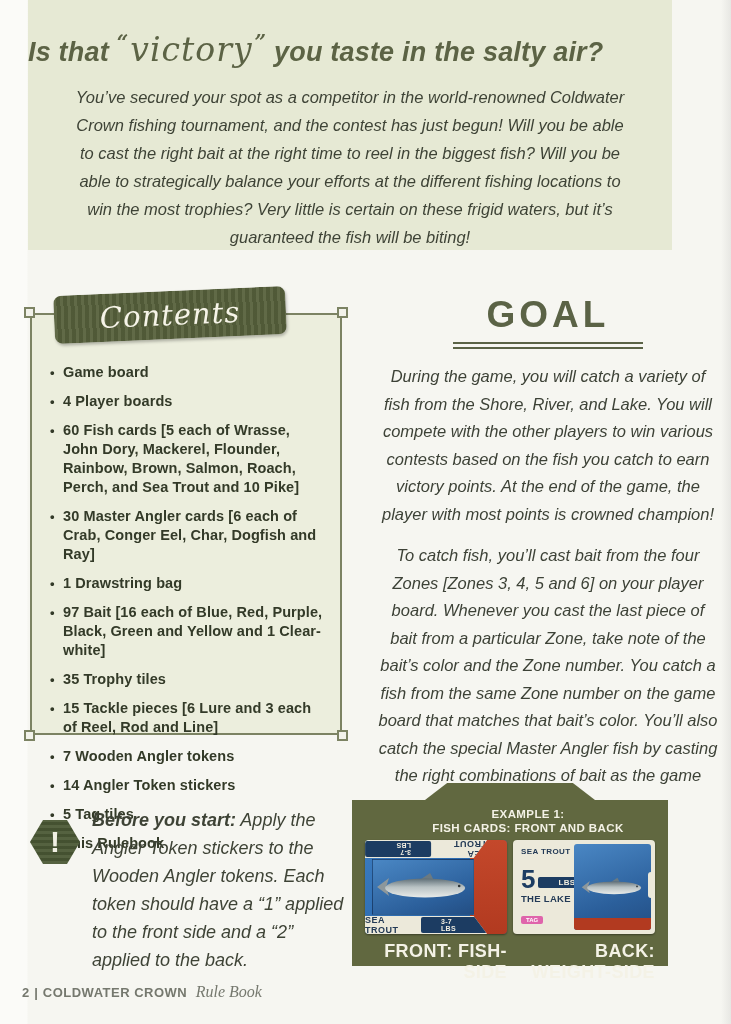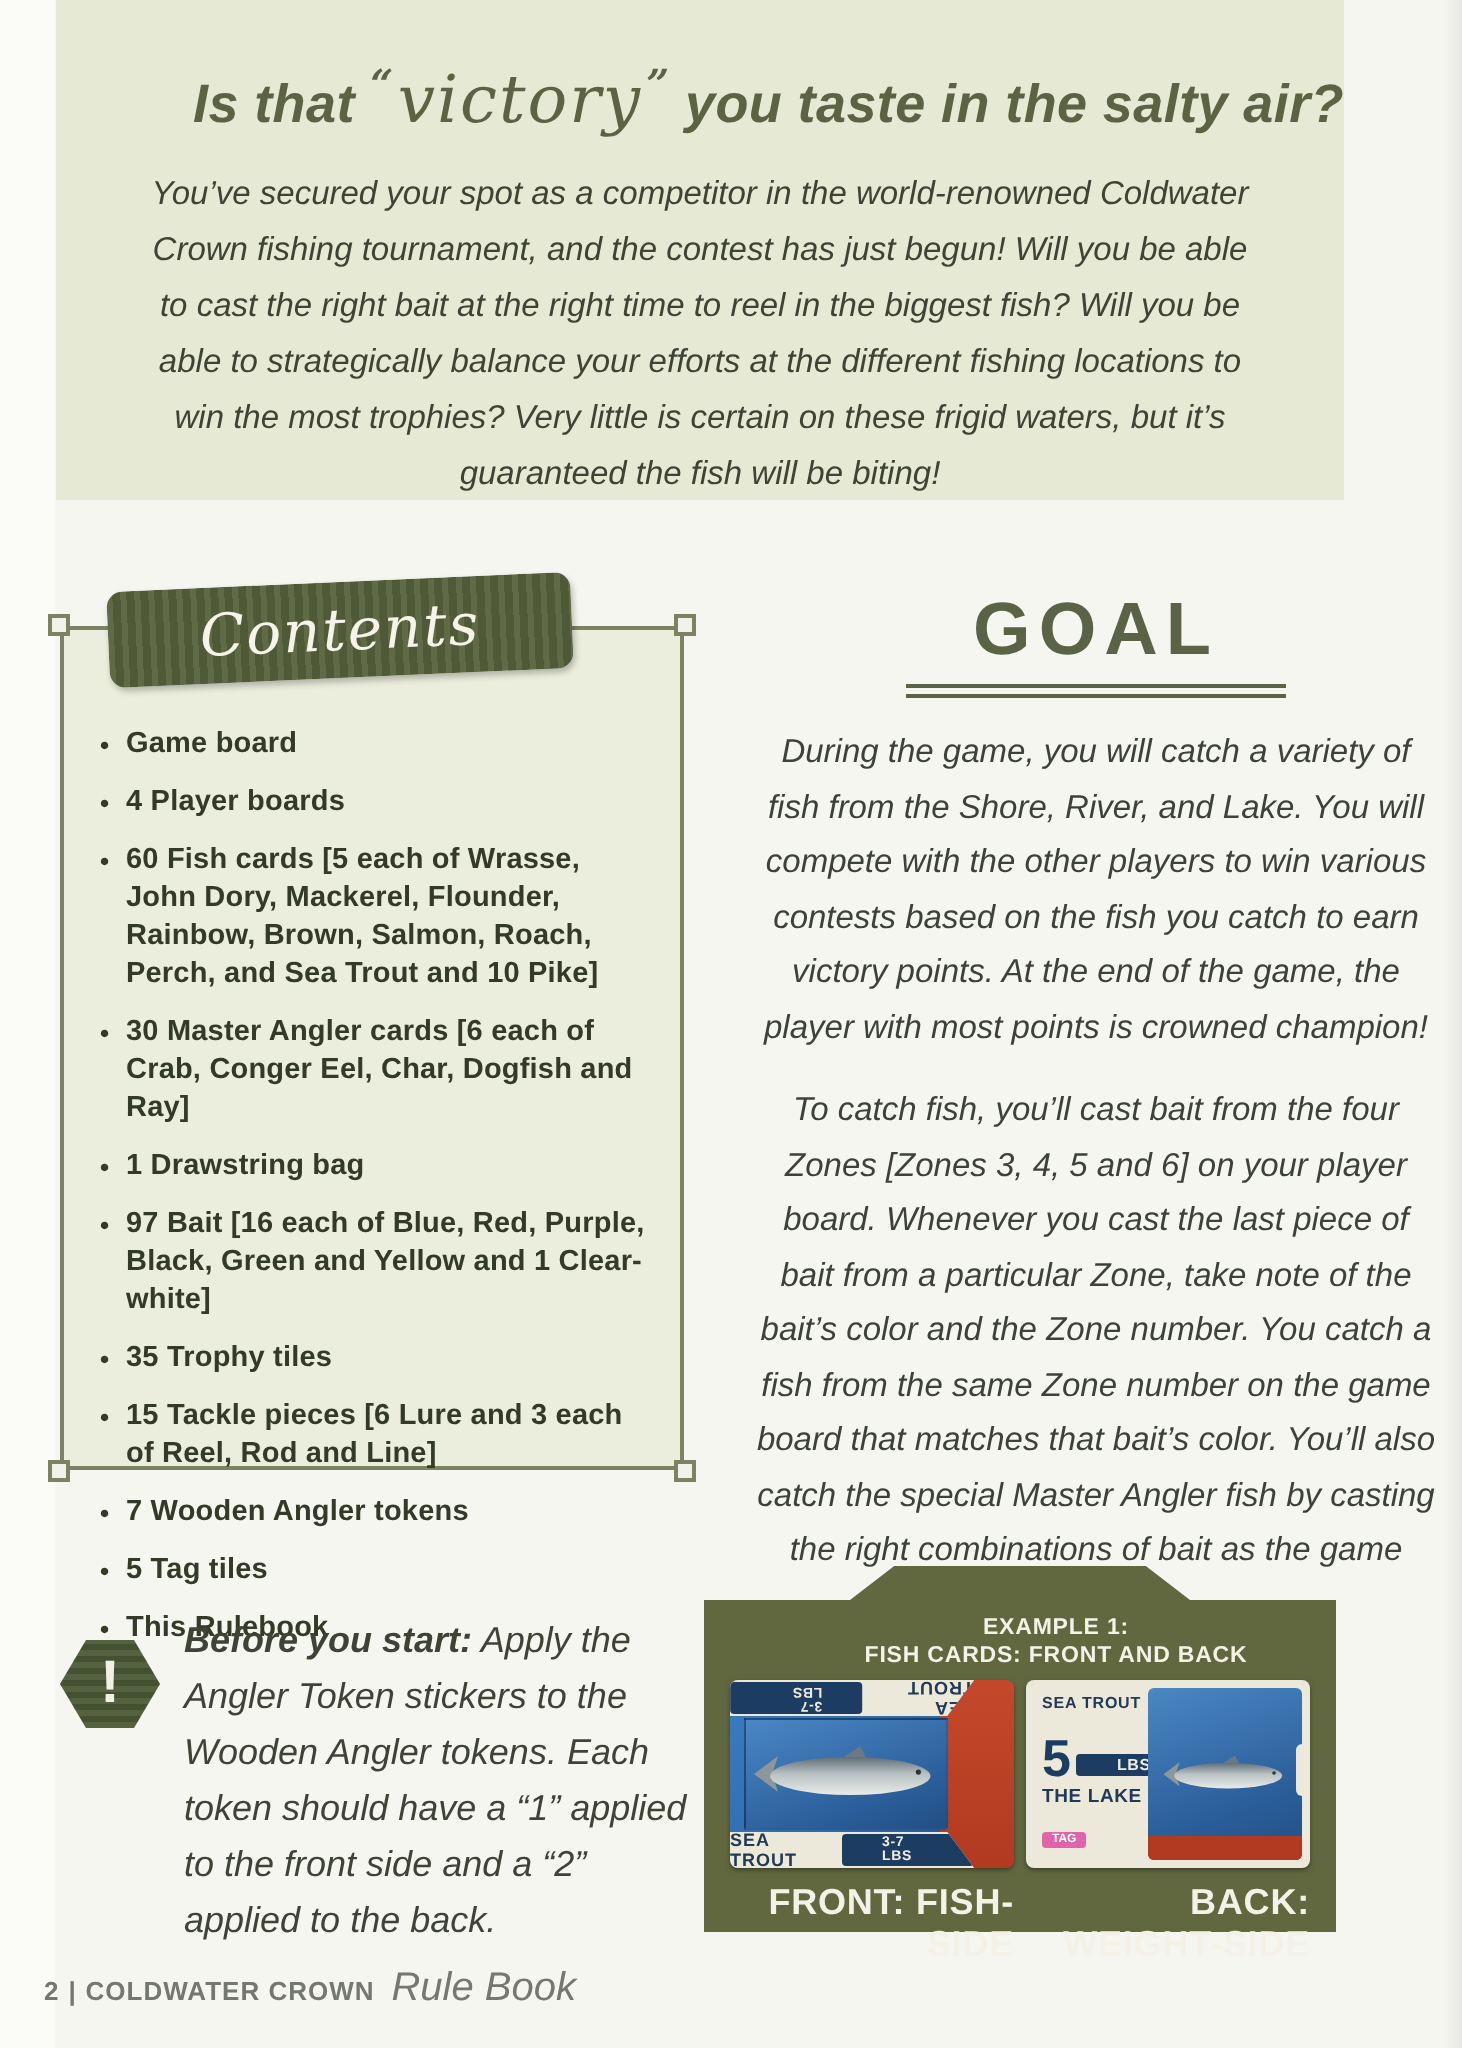--- a/index.html
+++ b/index.html
@@ -12,21 +12,21 @@
       linear-gradient(to right, #fbfbf8 0, #fbfbf8 27px, #f6f6f1 28px);
     background-color:#f6f6f1;
   }
 
   
   .banner {
     position:absolute; left:28px; top:0; width:644px; height:250px;
     background:#e6e9d4;
   }
   .banner h1 {
-    margin-top:30px; text-align:right;
+    margin-top:30px; text-align:left;
     font-size:27px; font-weight:bold; font-style:italic;
     color:#5c6345; letter-spacing:0.2px;
   }
   .script-word {
     font-family:"DejaVu Serif", serif; font-style:italic; font-weight:normal;
     font-size:33px; letter-spacing:1px; padding:0 2px;
   }
   .q-mark { font-size:20px; vertical-align:12px; font-family:"DejaVu Serif", serif; }
   .intro-copy {
     margin:14px 44px 0 44px; text-align:center;
@@ -163,21 +163,21 @@
     overflow:hidden; display:flex; align-items:center; justify-content:center;
   }
   .photo-back .red-strip { position:absolute; left:0; bottom:0; width:100%; height:12px; background:#b23a20; }
   .notch { position:absolute; right:0; top:32px; width:7px; height:26px; background:#ece9da; border-radius:3px 0 0 3px; }
 
   .fish-svg { width:100%; height:auto; }
 
   
   .footer { position:absolute; left:22px; top:983px; color:#75786e; }
   .footer .f-bold { font-weight:bold; font-size:13px; letter-spacing:0.5px; }
-  .footer .f-script { font-family:Liberation Sans, sans-serif; font-style:italic; font-size:20px; margin-left:4px; }
+  .footer .f-script { font-family:Liberation Serif, serif; font-style:italic; font-size:16px; margin-left:4px; }
 </style>
 </head>
 <body>
 
 <div class="page">
 
   <div class="banner">
     <h1><span>Is that</span>
       <span class="q-mark">“</span><span class="script-word">victory</span><span class="q-mark">”</span>
       <span>you taste in the salty air?</span></h1>
@@ -195,20 +195,21 @@
     <ul class="contents-list">
       <li>Game board</li>
       <li>4 Player boards</li>
       <li>60 Fish cards [5 each of Wrasse, John Dory, Mackerel, Flounder, Rainbow, Brown, Salmon, Roach, Perch, and Sea Trout and 10 Pike]</li>
       <li>30 Master Angler cards [6 each of Crab, Conger Eel, Char, Dogfish and Ray]</li>
       <li>1 Drawstring bag</li>
       <li>97 Bait [16 each of Blue, Red, Purple, Black, Green and Yellow and 1 Clear-white]</li>
       <li>35 Trophy tiles</li>
       <li>15 Tackle pieces [6 Lure and 3 each of Reel, Rod and Line]</li>
       <li>7 Wooden Angler tokens</li>
+      <li>14 Angler Token stickers</li>
       <li>5 Tag tiles</li>
       <li>This Rulebook</li>
     </ul>
   </div>
 
   <div class="goal-section">
     <div class="goal-title">GOAL</div>
     <div class="goal-rule"></div>
     <p class="goal-p">During the game, you will catch a variety of fish from the Shore, River, and Lake. You will compete with the other players to win various contests based on the fish you catch to earn victory points. At the end of the game, the player with most points is crowned champion!</p>
     <p class="goal-p">To catch fish, you’ll cast bait from the four Zones [Zones 3, 4, 5 and 6] on your player board. Whenever you cast the last piece of bait from a particular Zone, take note of the bait’s color and the Zone number. You catch a fish from the same Zone number on the game board that matches that bait’s color. You’ll also catch the special Master Angler fish by casting the right combinations of bait as the game goes along.</p>

